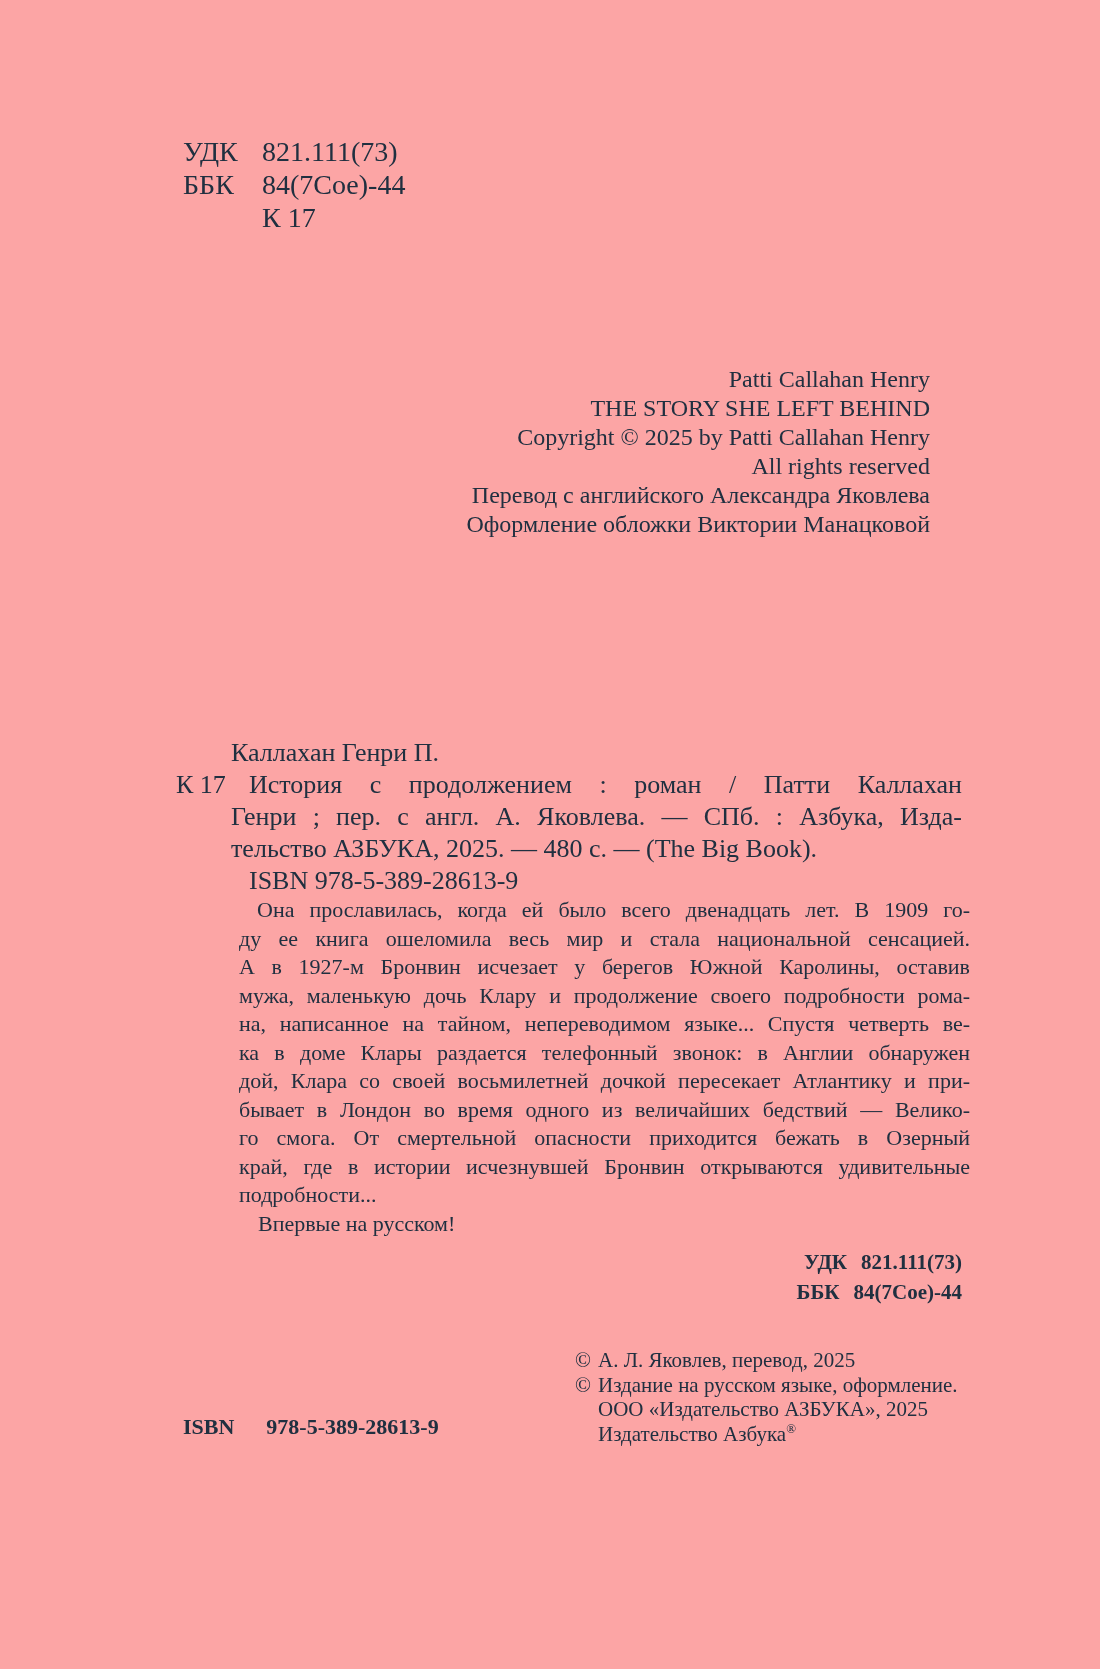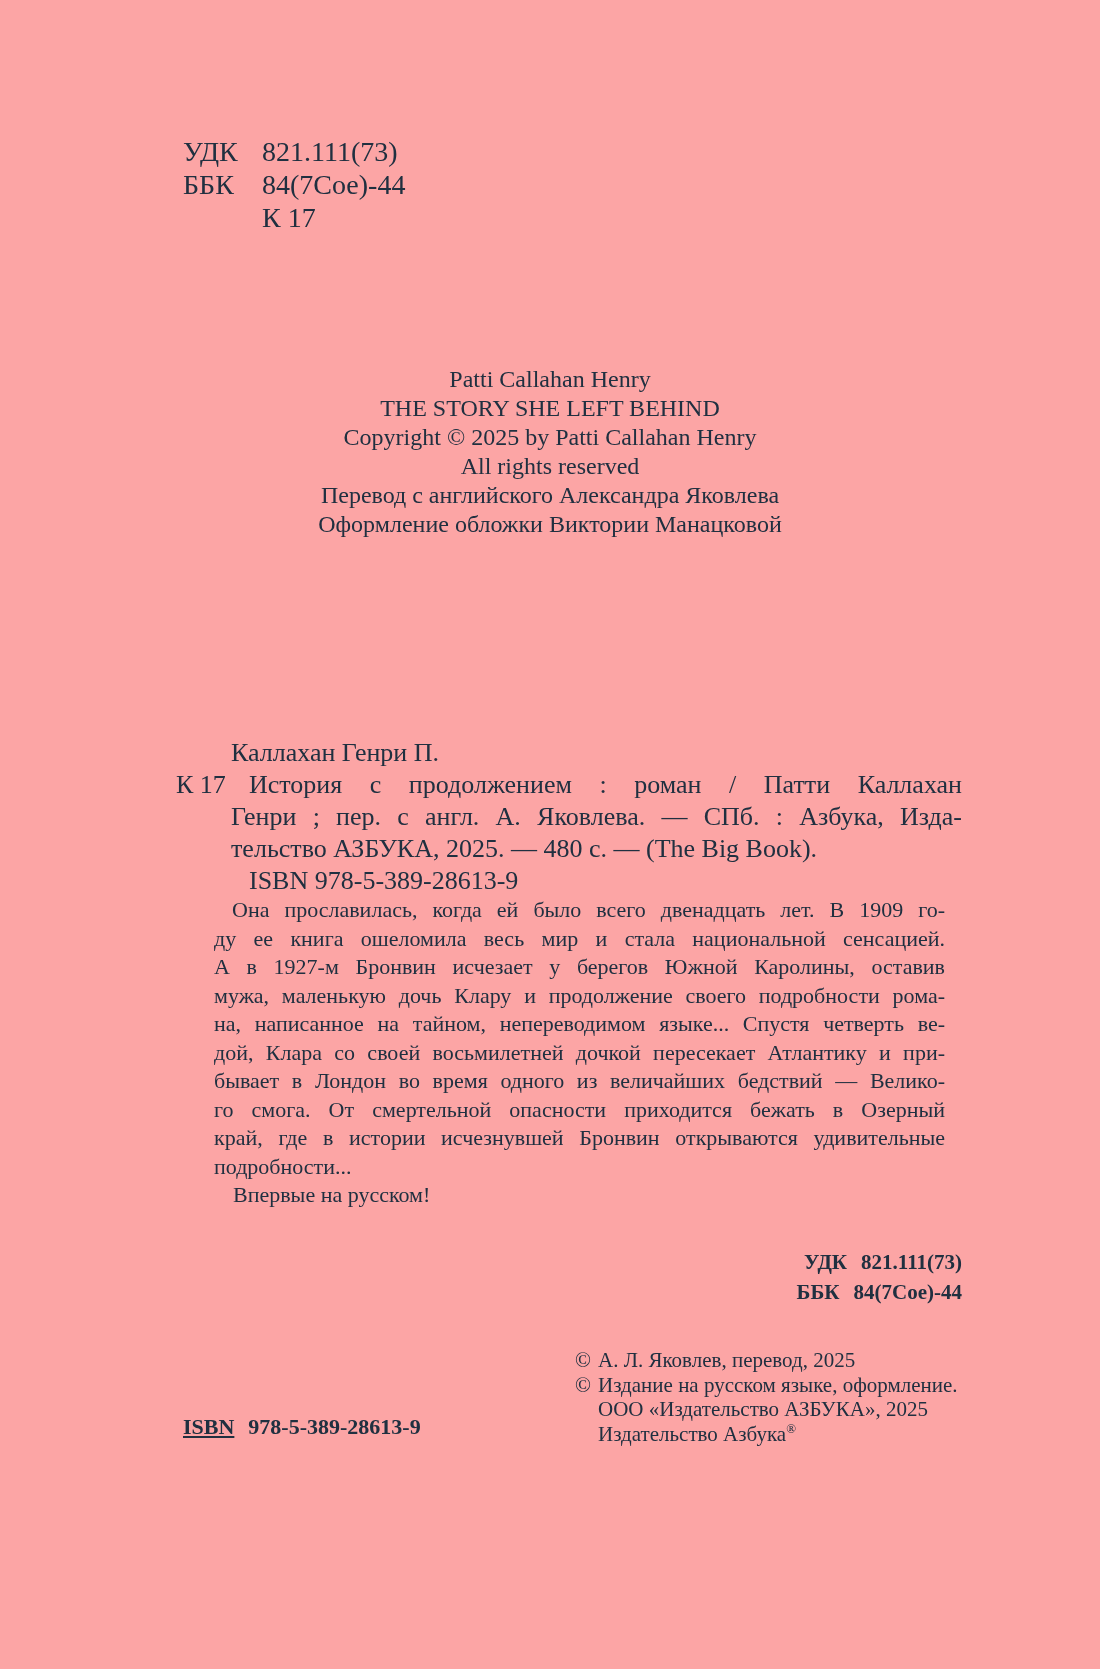--- a/index.html
+++ b/index.html
@@ -27,21 +27,21 @@
   }
   .code-row { white-space: nowrap; }
   .code-label { display: inline-block; width: 72px; }
 
   
   .front-block {
     position: absolute;
     left: 170px;
     top: 365px;
     width: 760px;
-    text-align: center;
+    text-align: right;
     font-size: 24px;
     line-height: 29px;
   }
   .front-gap { }
 
   
   .card {
     position: absolute;
     left: 176px;
     top: 737px;
@@ -57,21 +57,21 @@
     text-align-last: justify;
   }
   .card-sign { position: absolute; left: 0; top: 0; }
   .card-line2 { padding-left: 55px; text-align: justify; text-align-last: justify; }
   .card-line3 { padding-left: 55px; }
   .card-isbn  { padding-left: 73px; }
 
   
   .annotation {
     position: absolute;
-    left: 214px;
+    left: 239px;
     top: 896px;
     width: 731px;
     font-size: 22px;
     line-height: 28.5px;
   }
   .ann-line { text-align: justify; text-align-last: justify; }
   .ann-first { text-indent: 18px; }
   .ann-plain { text-align: right; text-align-last: left; }
   .ann-italic { text-indent: 19px; text-align: right; text-align-last: left; }
 
@@ -101,21 +101,21 @@
 
   
   .isbn-bottom {
     position: absolute;
     left: 183px;
     top: 1413px;
     font-weight: bold;
     font-size: 22px;
     line-height: 28px;
   }
-  .isbn-label { margin-right: 14px; text-decoration: underline; }
+  .isbn-label { margin-right: 32px; }
 </style>
 </head>
 <body>
 
 <div class="page">
 
   <div class="top-codes">
     <div class="code-row">
       <span class="code-label">УДК</span>
       <span>821.111(73)</span>
@@ -149,20 +149,21 @@
     <div class="card-line3">тельство АЗБУКА, 2025. — 480 с. — (The Big Book).</div>
     <div class="card-isbn">ISBN 978-5-389-28613-9</div>
   </div>
 
   <div class="annotation">
     <div class="ann-line ann-first">Она прославилась, когда ей было всего двенадцать лет. В 1909 го-</div>
     <div class="ann-line">ду ее книга ошеломила весь мир и стала национальной сенсацией.</div>
     <div class="ann-line">А в 1927-м Бронвин исчезает у берегов Южной Каролины, оставив</div>
     <div class="ann-line">мужа, маленькую дочь Клару и продолжение своего подробности рома-</div>
     <div class="ann-line">на, написанное на тайном, непереводимом языке... Спустя четверть ве-</div>
+    <div class="ann-line">ка в доме Клары раздается телефонный звонок: в Англии обнаружен</div>
     <div class="ann-line">дой, Клара со своей восьмилетней дочкой пересекает Атлантику и при-</div>
     <div class="ann-line">бывает в Лондон во время одного из величайших бедствий — Велико-</div>
     <div class="ann-line">го смога. От смертельной опасности приходится бежать в Озерный</div>
     <div class="ann-line">край, где в истории исчезнувшей Бронвин открываются удивительные</div>
     <div class="ann-plain">подробности...</div>
     <div class="ann-italic">Впервые на русском!</div>
   </div>
 
   <div class="codes-right">
     <div>

